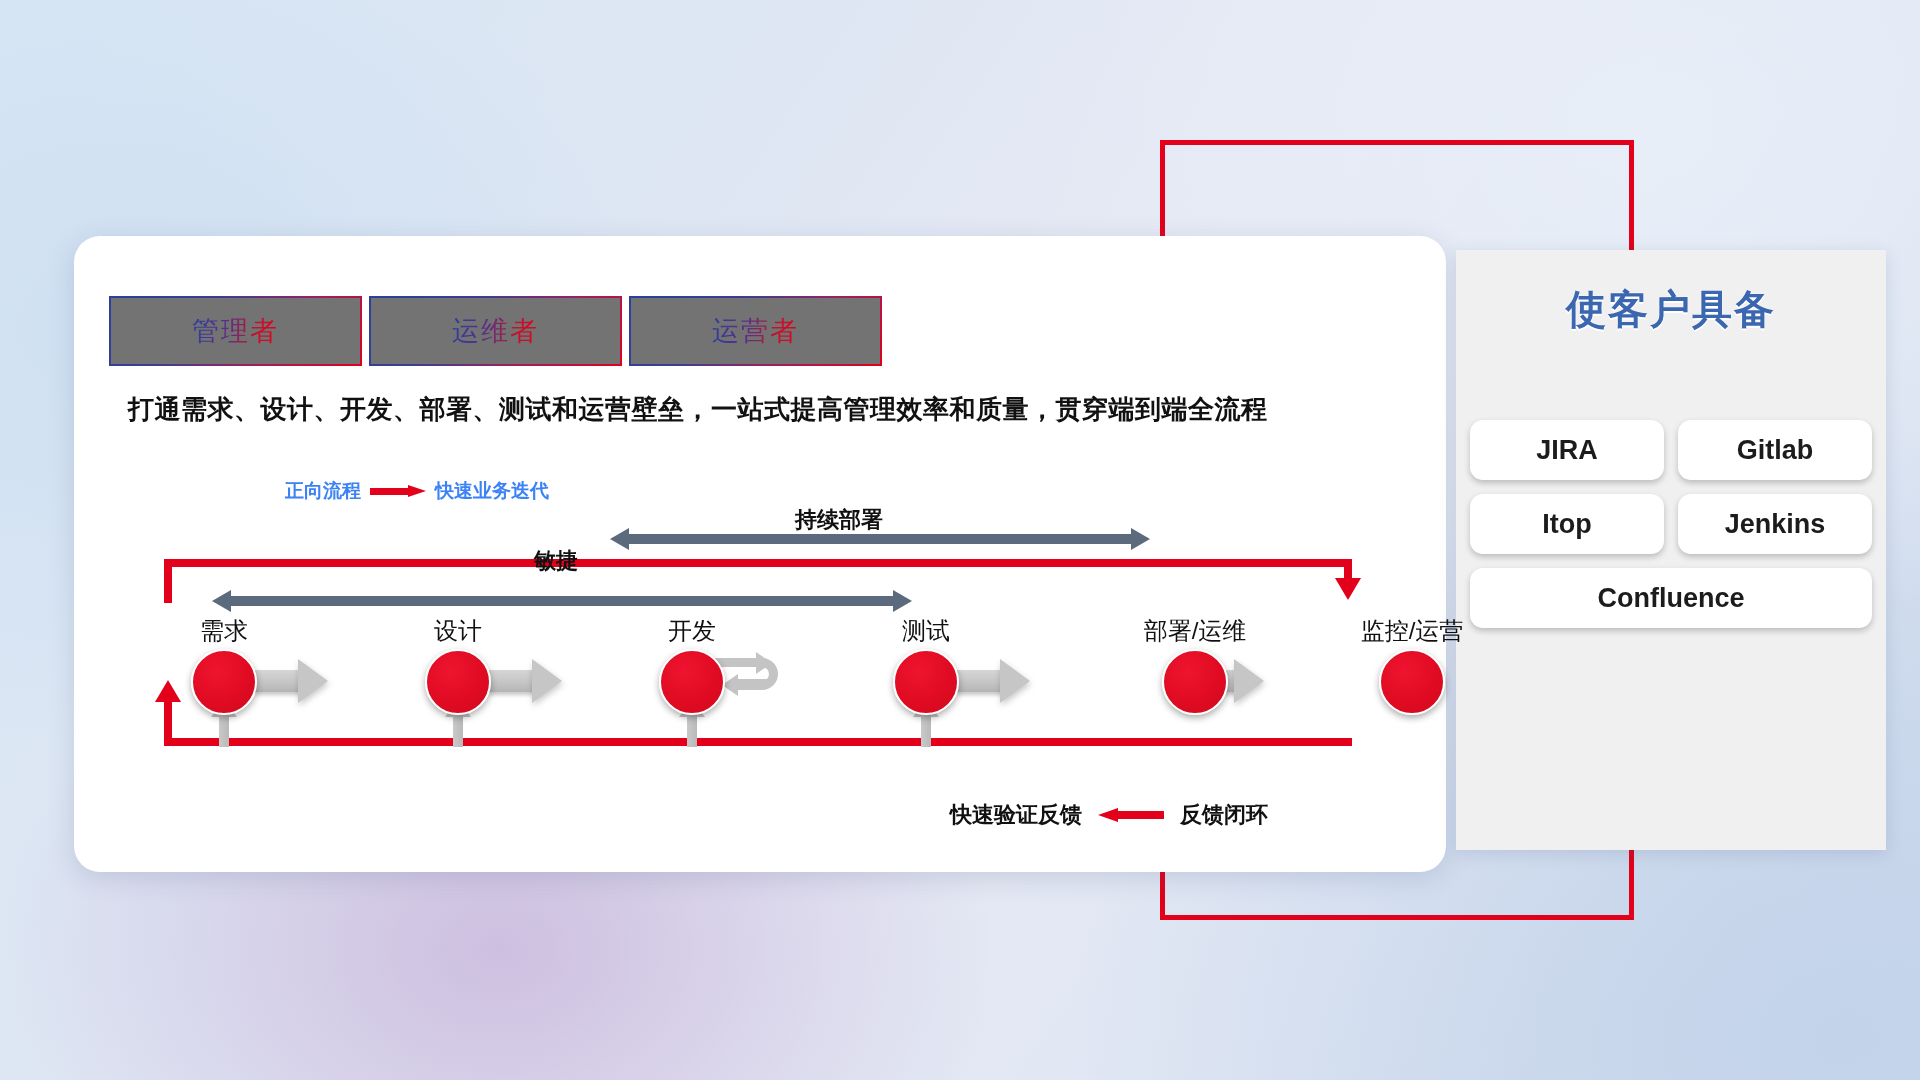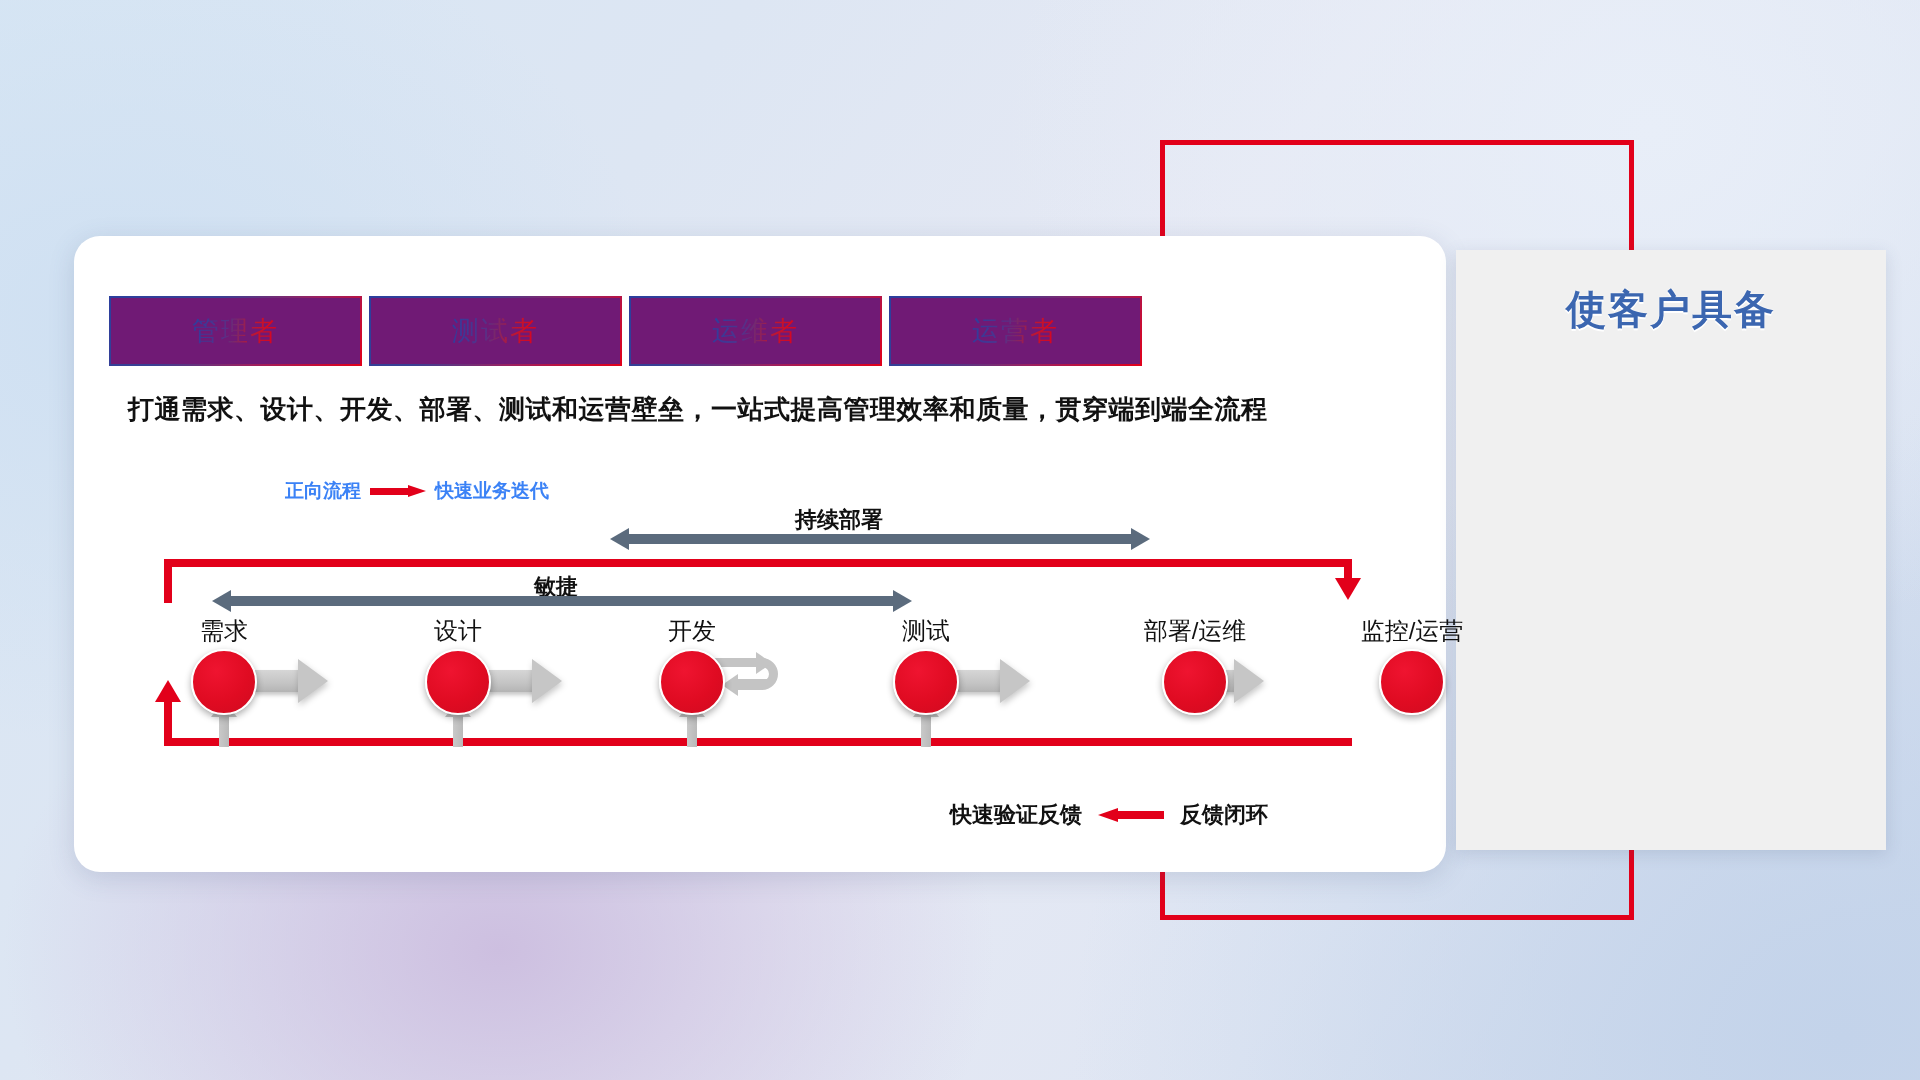--- a/index.html
+++ b/index.html
@@ -37,21 +37,21 @@
     box-shadow:0 6px 26px rgba(70,90,130,.18);
     z-index:3;
   }
   
   #roles{
     position:absolute;left:111px;top:298px;
     display:flex;gap:11px;z-index:4;
   }
   .role-box{
     width:249px;height:66px;
-    background:#701a75;
+    background:#737373;
     position:relative;
     display:flex;align-items:center;justify-content:center;
     box-sizing:border-box;
   }
   .role-box::before{
     content:"";position:absolute;inset:-2px;
     background:linear-gradient(135deg,#2b3f9e 0%,#3a3f93 35%,#9b2060 65%,#E2001A 100%);
     z-index:-1;
   }
   .role-label{
@@ -201,23 +201,20 @@
 <div id="bg"></div>
 
 <div id="bracket"></div>
 <div id="bracket-bottom"></div>
 
 <div id="card"></div>
 
 <div id="roles">
   <div class="role-box">
     <span class="role-label">管理者</span>
-  </div>
-  <div class="role-box">
-    <span class="role-label">测试者</span>
   </div>
   <div class="role-box">
     <span class="role-label">运维者</span>
   </div>
   <div class="role-box">
     <span class="role-label">运营者</span>
   </div>
 </div>
 
 <div id="desc">打通需求、设计、开发、部署、测试和运营壁垒，一站式提高管理效率和质量，贯穿端到端全流程</div>
@@ -228,21 +225,21 @@
   <span class="lg-text">快速业务迭代</span>
 </div>
 
 <div class="arrow-cap" style="left:795px;top:505px;">持续部署</div>
 <div class="dbl-arrow" style="left:610px;top:528px;width:540px;">
   <span class="hl"></span>
   <span class="bar"></span>
   <span class="hr"></span>
 </div>
 
-<div class="arrow-cap" style="left:534px;top:572px;text-decoration:underline;">敏捷</div>
+<div class="arrow-cap" style="left:534px;top:546px;">敏捷</div>
 <div class="dbl-arrow" style="left:212px;top:590px;width:700px;">
   <span class="hl"></span>
   <span class="bar"></span>
   <span class="hr"></span>
 </div>
 
 <div id="loop">
 
   <div class="loop-seg" style="left:164px;top:559px;width:1188px;height:8px;"></div>
 
@@ -326,13 +323,20 @@
 </div>
 
 <div id="feedback">
   <span class="fb-text">快速验证反馈</span>
   <span class="red-arrow-l"></span>
   <span class="fb-text">反馈闭环</span>
 </div>
 
 <div id="panel">
   <div class="panel-title" id="panel-title1">使客户具备</div>
+  <div id="tools">
+    <div class="tool-btn tool-half">JIRA</div>
+    <div class="tool-btn tool-half">Gitlab</div>
+    <div class="tool-btn tool-half">Itop</div>
+    <div class="tool-btn tool-half">Jenkins</div>
+    <div class="tool-btn tool-full">Confluence</div>
+  </div>
 </div>
 
 </body></html>

